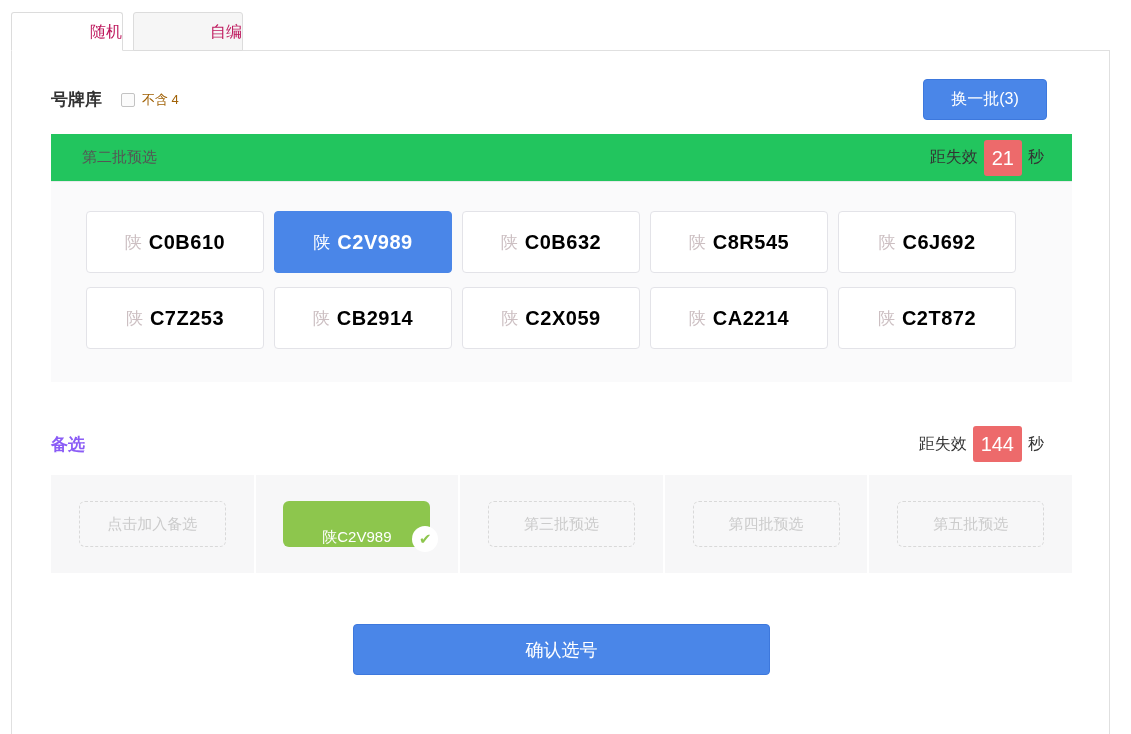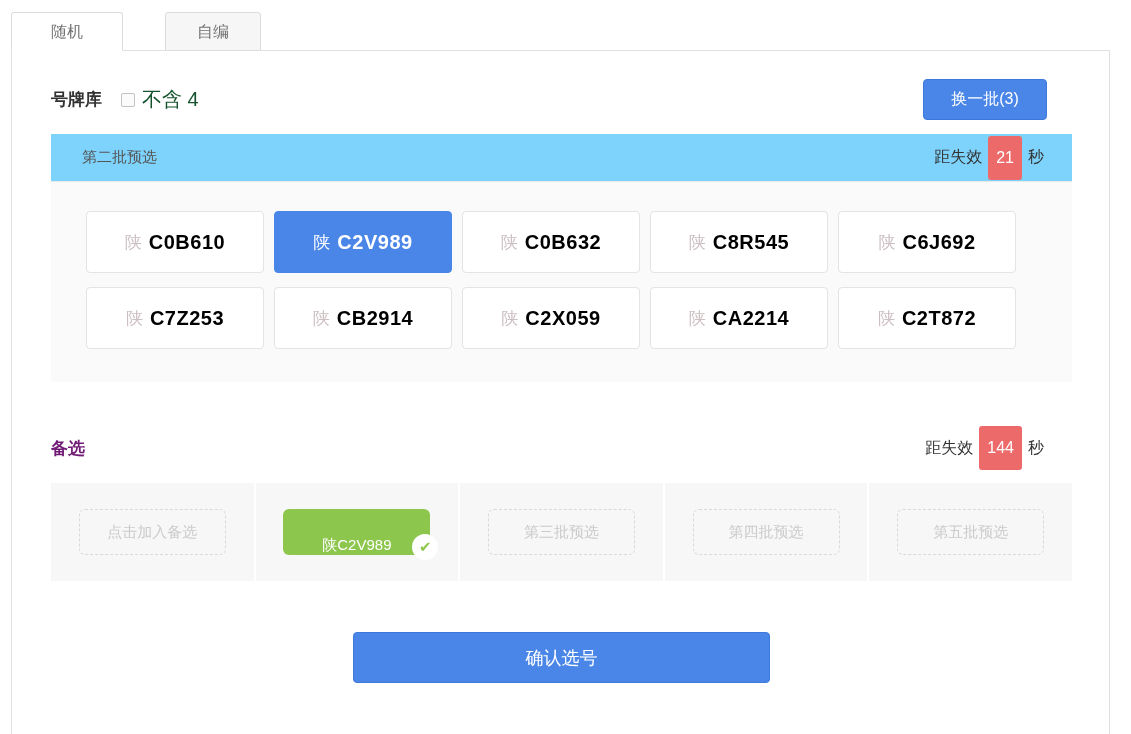--- a/index.html
+++ b/index.html
@@ -6,80 +6,80 @@
   html, body { background: #fff; }
   body {
     width: 1131px; height: 734px; position: relative; overflow: hidden;
     font-family: "Liberation Sans", "DejaVu Sans", sans-serif;
     color: #333;
   }
 
   
   .tabs { position: absolute; left: 11px; top: 12px; display: flex; gap: 10px; z-index: 2; }
   .tab {
-    height: 39px; line-height: 37px; text-align: center; font-size: 16px; color: #737373;
+    height: 39px; line-height: 37px; text-align: right; font-size: 16px; color: #be185d;
     border: 1px solid #dcdcdc; border-radius: 3px 3px 0 0; background: #f6f6f6;
     cursor: pointer; margin-bottom: -1px;
   }
   .tab.active { background: #fff; border-bottom-color: #fff; }
   .tab-random { width: 112px; }
-  .tab-custom { width: 96px; margin-left: 32px; }
+  .tab-custom { width: 110px; }
 
   
   .panel {
     position: absolute; left: 11px; top: 50px; width: 1099px; height: 690px;
     background: #fff; border: 1px solid #e0e0e0; border-bottom: none;
   }
   .content { padding: 0 37px 0 39px; }
 
   
   .pool-header { margin-top: 28px; height: 41px; display: flex; align-items: center; }
   .pool-title { font-size: 17px; font-weight: 600; color: #333; font-family: Liberation Serif, serif; }
   .checkbox {
     width: 14px; height: 14px; border: 1px solid #c3c3c3; border-radius: 2px;
     background: #fbfbfb; margin-left: 19px; cursor: pointer; display: inline-block;
   }
-  .filter-label { font-size: 20px; color: #14532d; margin-left: 7px; }
+  .filter-label { font-size: 13px; color: #a16207; margin-left: 7px; }
   .spacer { flex: 1; }
   .btn-refresh {
     width: 124px; height: 41px; margin-right: 25px;
     background: #4a86e8; color: #fff; font-size: 16px;
     border: 1px solid #3d78dd; border-radius: 4px; cursor: pointer;
     font-family: Liberation Sans, sans-serif;
   }
 
   
   .batch { margin-top: 14px; background: #fafafb; }
   .batch-header {
-    height: 48px; background: #7dd3fc; border-bottom: 1px solid #e8e9eb;
+    height: 48px; background: #22c55e; border-bottom: 1px solid #e8e9eb;
     display: flex; align-items: center; padding: 0 28px 0 31px;
   }
   .batch-title { font-size: 15px; color: #555; }
   .countdown { display: flex; align-items: center; font-size: 16px; color: #333; }
   .countdown .badge {
-    background: #ed6a6b; color: #fff; font-size: 16px; line-height: 1;
-    padding: 14px 8px; border-radius: 3px; margin: 0 6px;
+    background: #ed6a6b; color: #fff; font-size: 20px; line-height: 1;
+    padding: 8px 8px; border-radius: 3px; margin: 0 6px;
   }
   .plates {
     width: 930px; margin-left: 35px; padding: 29px 0 33px;
     display: flex; flex-wrap: wrap; gap: 14px 10px;
   }
   .plate {
     width: 178px; height: 62px; background: #fff;
     border: 1px solid #e3e3e8; border-radius: 4px; cursor: pointer;
     display: flex; align-items: center; justify-content: center; gap: 7px;
   }
   .plate-prefix { font-size: 17px; color: #ccbfc2; }
   .plate-number { font-size: 20px; font-weight: bold; color: #000000; letter-spacing: 0.5px; }
   .plate.selected { background: #4a86e8; border-color: #4a86e8; }
   .plate.selected .plate-prefix, .plate.selected .plate-number { color: #fff; }
 
   
   .alt-header { margin-top: 44px; display: flex; align-items: center; padding-right: 28px; }
-  .alt-title { font-size: 17px; font-weight: 600; color: #701a75; }
+  .alt-title { font-size: 17px; font-weight: 600; color: #8b5cf6; }
   .alt-strip { margin-top: 13px; display: flex; gap: 2px; height: 98px; }
   .alt-cell {
     flex: 1; background: #f7f7f8; display: flex; align-items: center; justify-content: center;
   }
   .slot-box {
     width: 147px; height: 46px; display: flex; align-items: center; justify-content: center;
     font-size: 15px; border-radius: 6px;
   }
   .slot-dashed { border: 1px dashed #d9d9d9; color: #cbcbcb; }
   .slot-add { cursor: pointer; }

